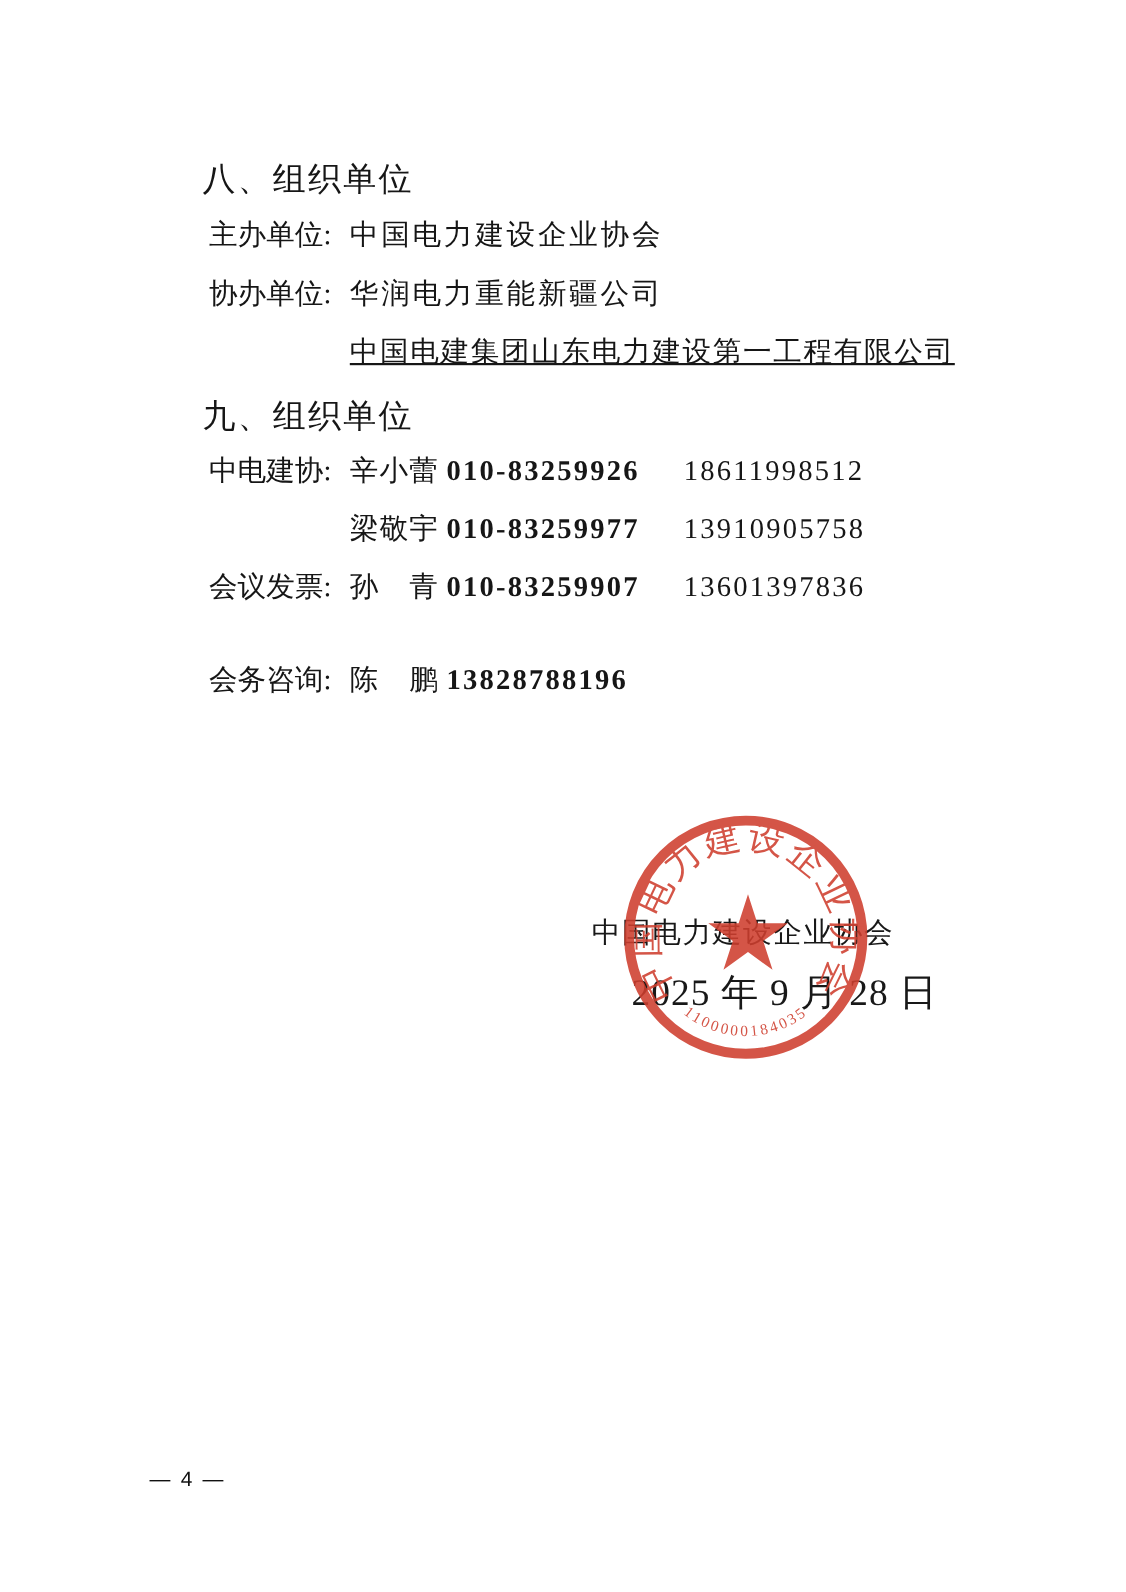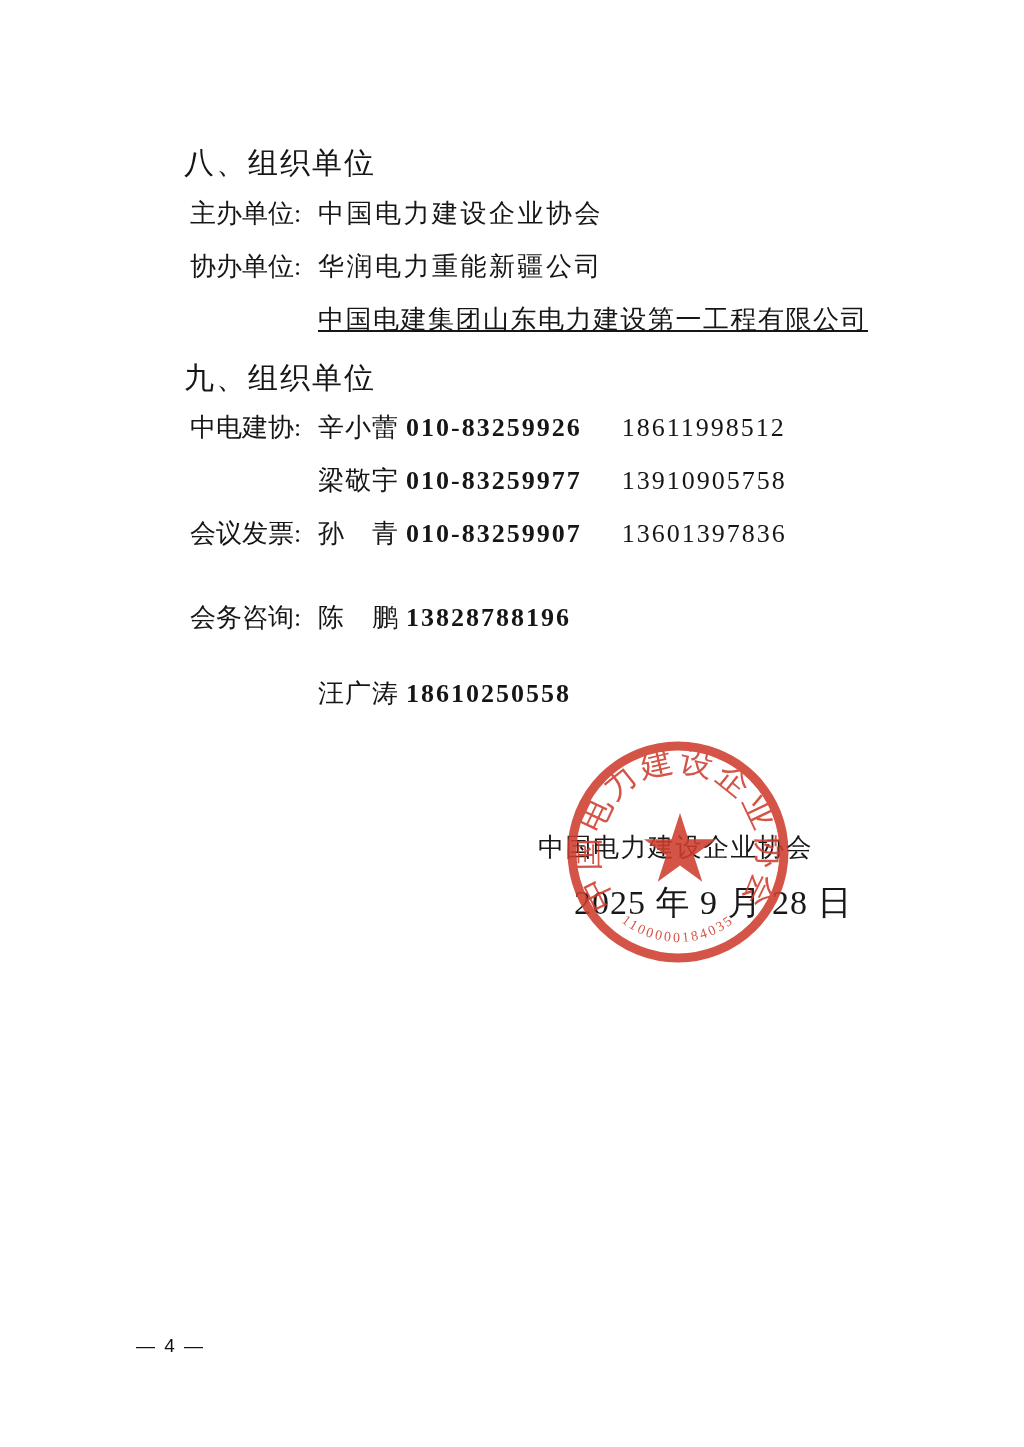--- a/index.html
+++ b/index.html
@@ -97,23 +97,20 @@
 
   <div class="line" style="top:516px">
     <span class="lbl">会议发票:</span><span class="nm">孙　青</span><span class="ph">010-83259907</span><span class="mb">13601397836</span>
   </div>
 
   <div class="line" style="top:600px">
     <span class="lbl">会务咨询:</span><span class="nm">陈　鹏</span><span class="ph">13828788196</span>
   </div>
 
 
-  <div class="line" style="top:676px">
-    <span class="lbl"></span><span class="nm">汪广涛</span><span class="ph">18610250558</span>
-  </div>
 
   <div class="sig-org">中国电力建设企业协会</div>
   <div class="sig-date">2025 年 9 月 28 日</div>
 
   <svg class="stamp" viewBox="0 0 240 240" xmlns="http://www.w3.org/2000/svg">
     <defs>
       <path id="ringPath" d="M 58.7 171.4 A 80 80 0 1 1 181.3 171.4" fill="none"></path>
       <path id="serialPath" d="M 56.4 183.6 A 90 90 0 0 0 183.6 183.6" fill="none"></path>
     </defs>
     <circle cx="120" cy="120" r="106" fill="none" stroke="var(--stamp-red)" stroke-width="9"></circle>

